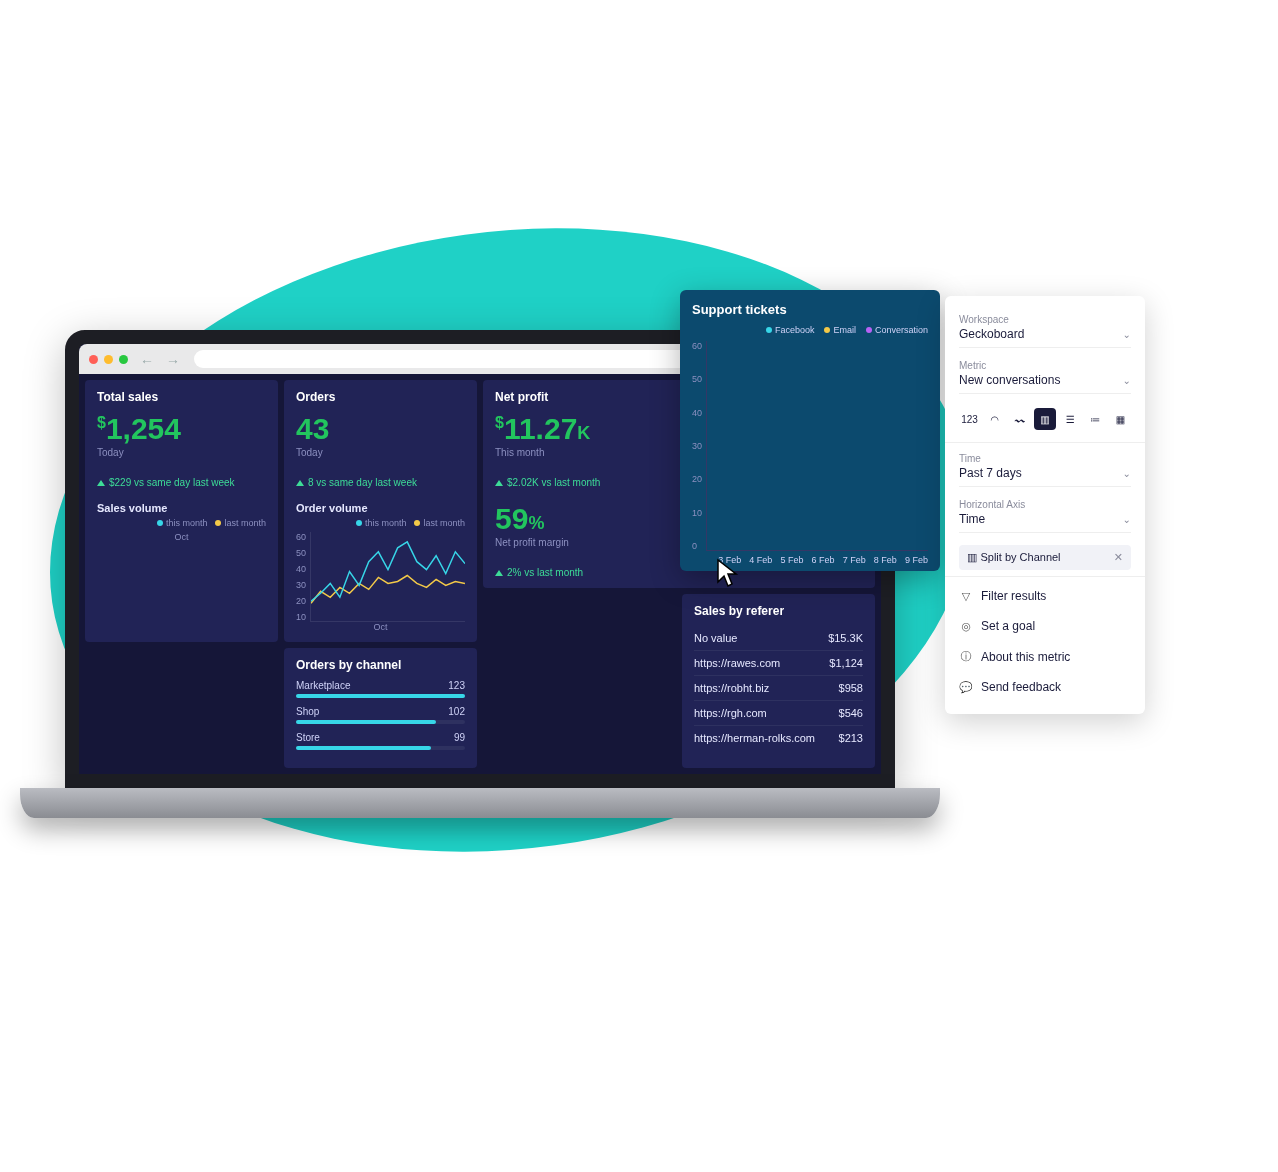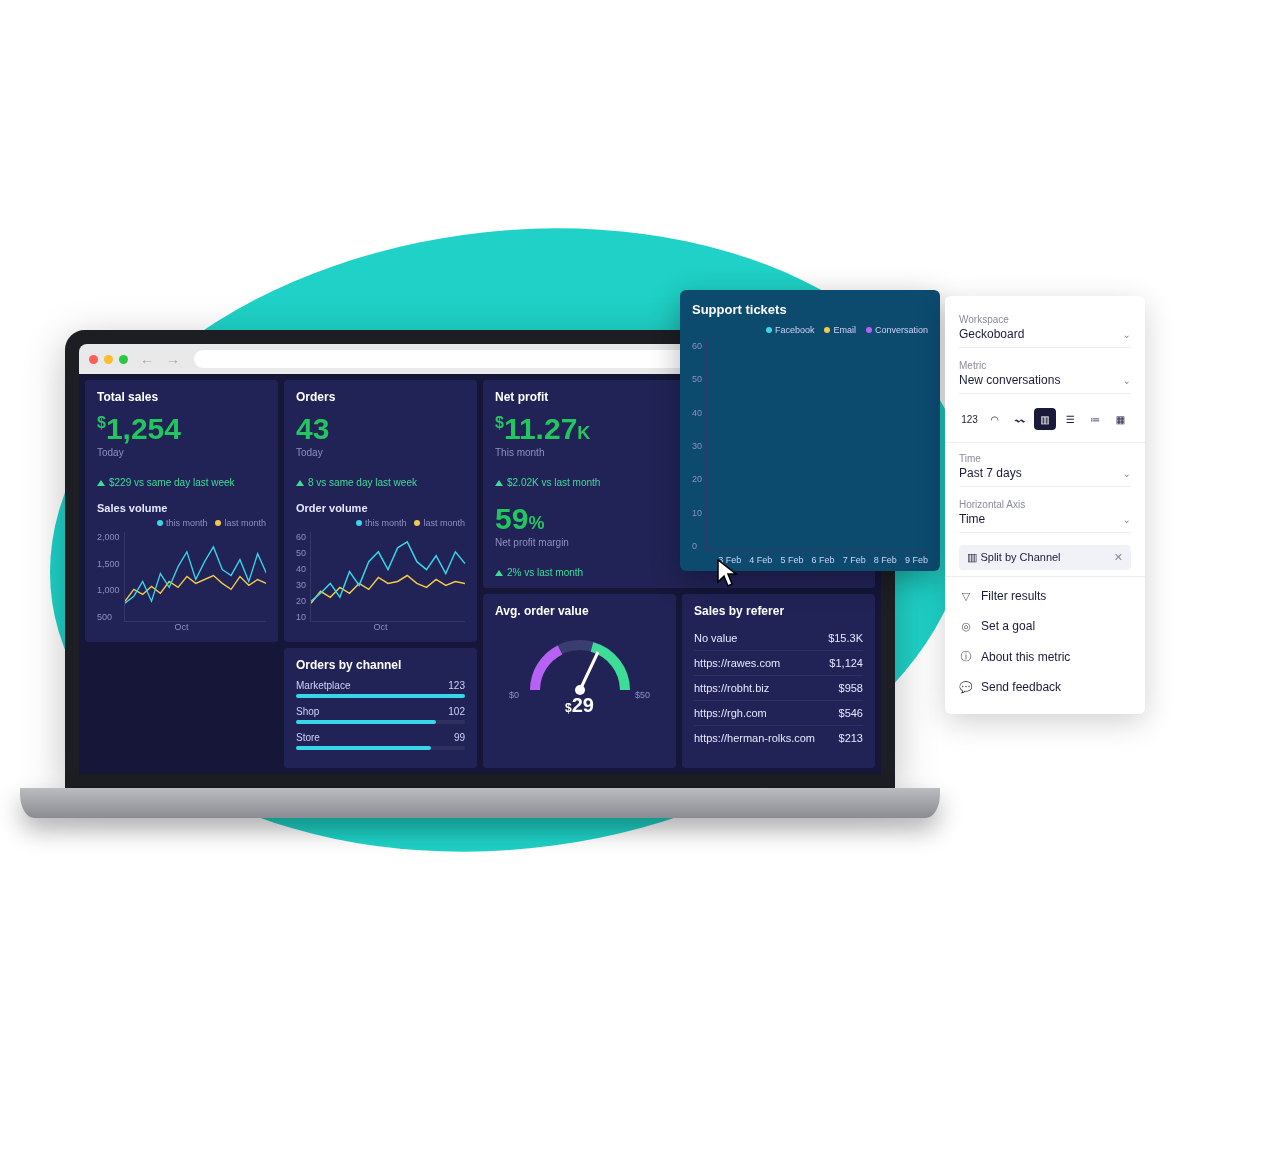--- a/index.html
+++ b/index.html
@@ -195,34 +195,20 @@
           <div class="legend">
             <span class="d">
                 <span class="ldot cyan"></span>
                 <span>this month</span>
               </span>
             <span class="d">
                 <span class="ldot yellow"></span>
                 <span>last month</span>
               </span>
           </div>
-          <div style="display:flex; gap:4px;">
-            <div style="display:flex; flex-direction:column; justify-content:space-between; height:90px;">
-              <span class="axis-lbl">2,000</span>
-              <span class="axis-lbl">1,500</span>
-              <span class="axis-lbl">1,000</span>
-              <span class="axis-lbl">500</span>
-            </div>
-            <div class="mini-chart" style="flex:1;">
-              <svg width="100%" height="100%" viewBox="0 0 160 90" preserveAspectRatio="none">
-                <polyline fill="none" stroke="#f3c948" stroke-width="1.5" points="0,70 10,58 20,63 30,55 40,62 50,50 60,56 70,45 80,52 90,48 100,44 110,52 120,58 130,45 140,54 150,48 160,52"></polyline>
-                <polyline fill="none" stroke="#37d6e8" stroke-width="1.5" points="0,72 10,65 20,50 30,70 40,42 50,56 60,35 70,20 80,48 90,30 100,15 110,38 120,44 130,28 140,50 150,22 160,42"></polyline>
-              </svg>
-            </div>
-          </div>
           <div style="text-align:center;" class="axis-lbl">Oct</div>
         </div>
 
         <div class="card" style="grid-column:2;grid-row:1/span 2;">
           <div class="card-title">Orders</div>
           <div class="big-num">43</div>
           <div class="sub">Today</div>
           <div class="delta"><span class="caret"></span><span>8</span><span> vs same day last week</span></div>
 
           <div class="sparkline-title">Order volume</div>
@@ -291,39 +277,20 @@
             <div class="lbl">
                 <span>Store</span>
                 <span>99</span>
               </div>
             <div class="bar-track">
                 <div class="bar-fill" style="width:80%;"></div>
               </div>
           </div>
         </div>
 
-        <div class="card" style="grid-column:3;grid-row:2/span 2;">
-          <div class="card-title">Avg. order value</div>
-          <div class="gauge-wrap">
-            <div class="gauge">
-              <svg viewBox="0 0 120 70">
-                <path d="M 15 60 A 45 45 0 0 1 105 60" fill="none" stroke="#3a3d70" stroke-width="10"></path>
-                <path d="M 15 60 A 45 45 0 0 1 40 20" fill="none" stroke="#b862f5" stroke-width="10"></path>
-                <path d="M 72 17 A 45 45 0 0 1 105 60" fill="none" stroke="#3ddc97" stroke-width="10"></path>
-                <line x1="60" y1="60" x2="78" y2="22" stroke="#fff" stroke-width="3"></line>
-                <circle cx="60" cy="60" r="5" fill="#fff"></circle>
-              </svg>
-            </div>
-            <div style="display:flex; justify-content:space-between; padding:0 14px;">
-              <span class="gauge-lbl">$0</span>
-              <span class="gauge-lbl">$50</span>
-            </div>
-            <div class="gauge-val"><span style="font-size:12px;">$</span><span>29</span></div>
-          </div>
-        </div>
 
         <div class="card" style="grid-column:4;grid-row:2/span 2;">
           <div class="card-title">Sales by referer</div>
           <div class="table-row">
               <span>No value</span>
               <span>$15.3K</span>
             </div>
           <div class="table-row">
               <span>https://rawes.com</span>
               <span>$1,124</span>

